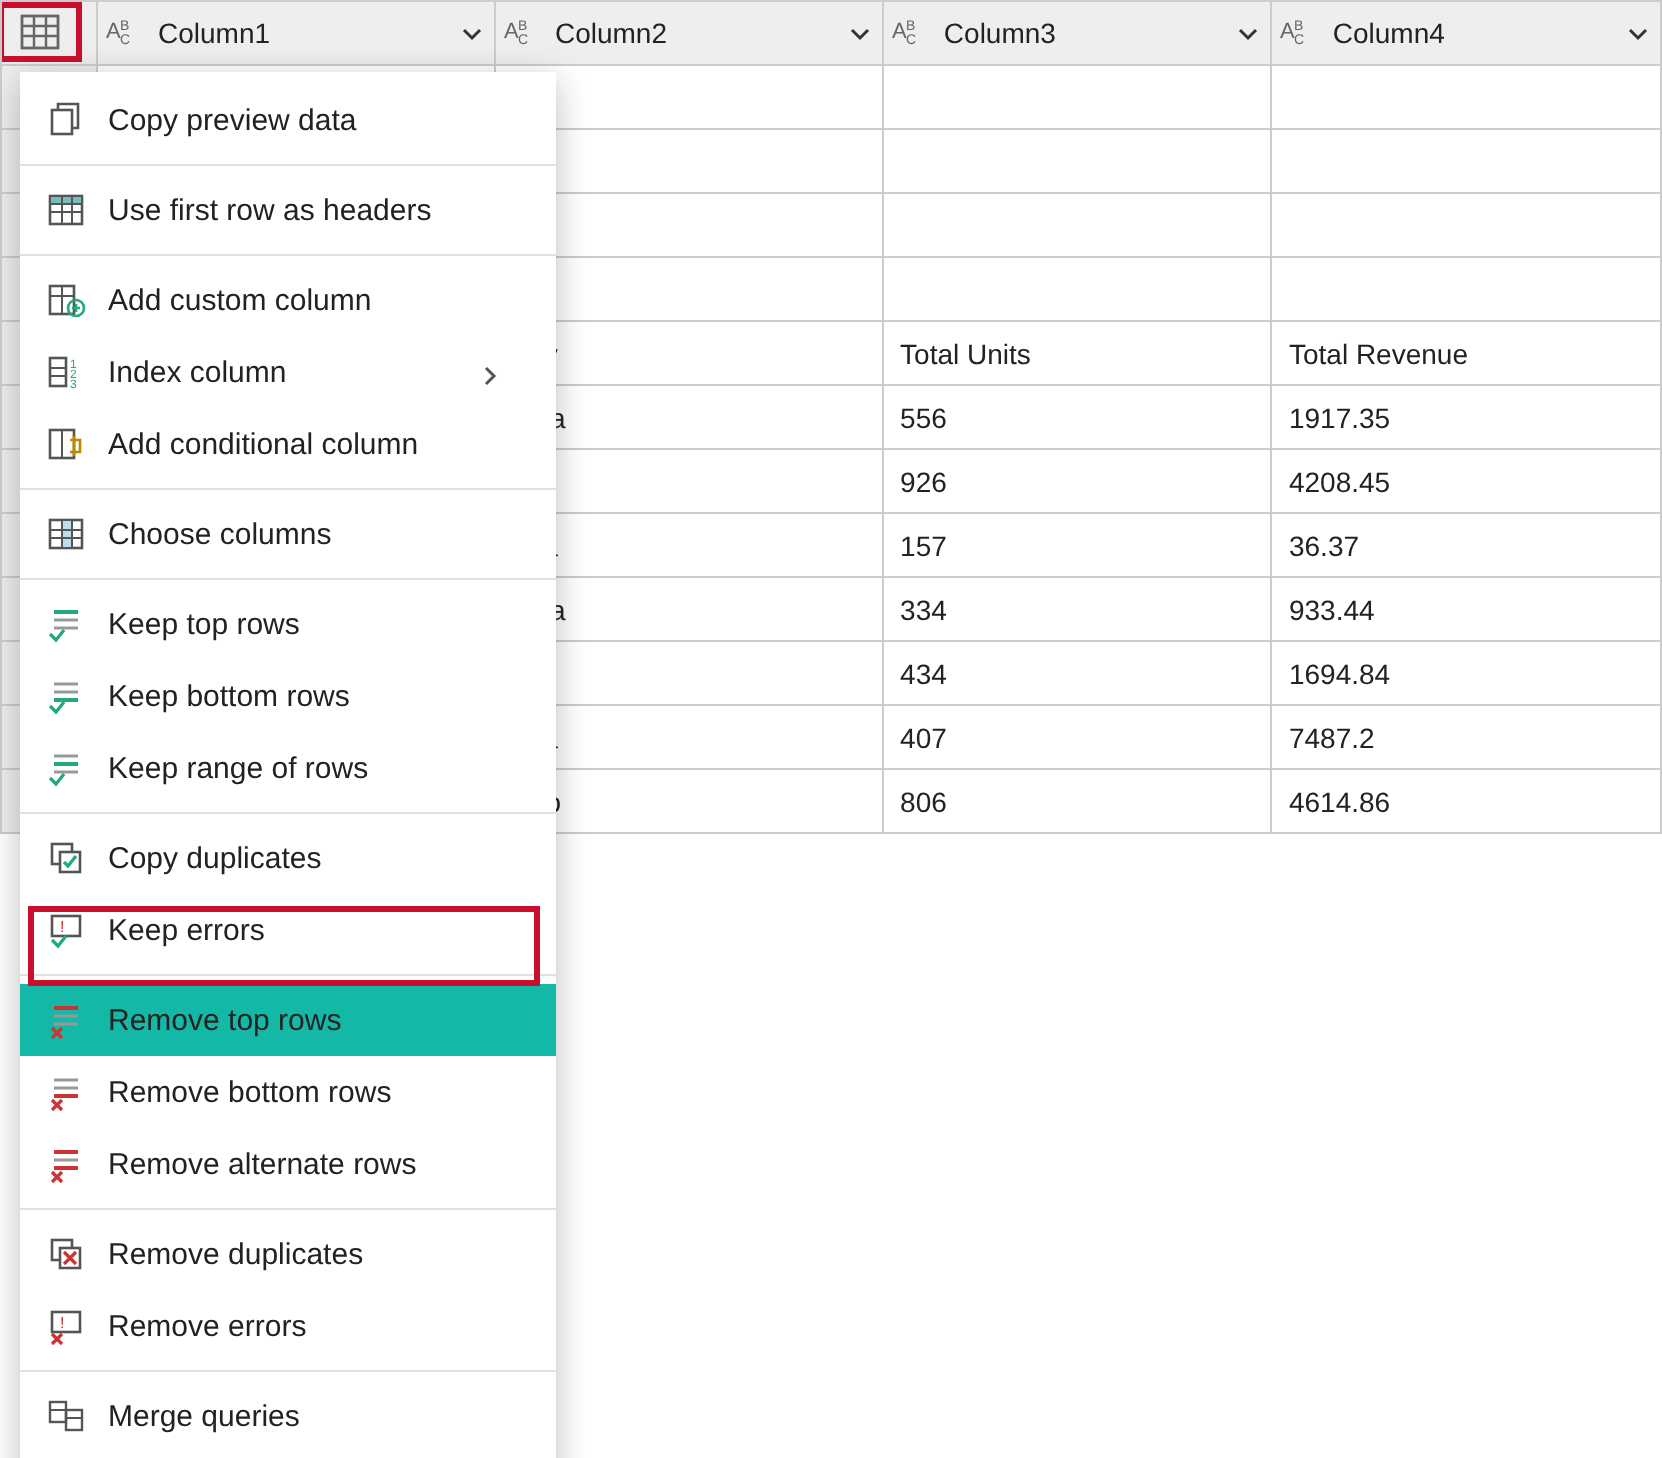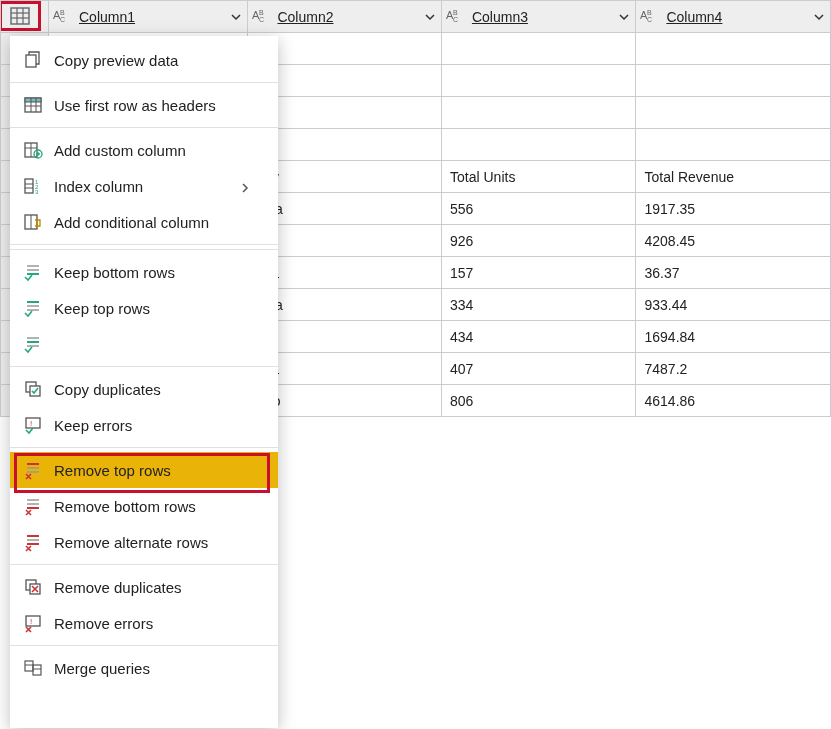--- a/index.html
+++ b/index.html
@@ -47,21 +47,21 @@
     width: 42px; height: 30px;
     display:flex;align-items:center;justify-content:center;
     border: 3px solid #c8102e;
     margin: -2px 0 0 -2px;
   }
   .corner-inner svg { display:block }
   .hdr-icon {
     display:inline-block; vertical-align: middle;
     margin-right: 4px;
   }
-  .hdr-label { vertical-align: middle; text-decoration: underline; }
+  .hdr-label { vertical-align: middle; }
   .hdr-dd {
     position:absolute; right:4px; top:50%; transform:translateY(-50%);
     width:14px;height:14px;
   }
   .context-menu {
     position: absolute;
     left: 10px; top: 36px;
     width: 268px;
     background: #fff;
     box-shadow: 0 4px 16px rgba(0,0,0,0.25);
@@ -90,21 +90,21 @@
   }
   .menu-highlight {
     position: absolute;
     left: 14px;
     width: 256px;
     height: 40px;
     border: 3px solid #c8102e;
     pointer-events: none;
     z-index: 11;
   }
-  .menu-item.hover { background: #eab308; }
+  .menu-item.hover { background: #14b8a6; }
 </style>
 </head>
 <body>
 
 <div class="table-wrap">
 <table>
   <colgroup>
     <col style="width:48px">
     <col style="width:198px">
     <col style="width:194px">
@@ -327,56 +327,68 @@
           <line x1="8" y1="3" x2="8" y2="17" stroke="#555"></line>
           <path d="M12 8 L17 8 L17 14 L12 14" fill="none" stroke="#b80" stroke-width="1.3"></path>
           <path d="M14 6 L14 16" stroke="#b80" stroke-width="1.3"></path>
         </svg>
     </span>
     <span class="mi-label">Add conditional column</span>
   </div>
 
   <div class="menu-sep"></div>
 
-
-  <div class="menu-sep"></div>
+  <div class="menu-item">
+    <span class="mi-icon">
+      <svg width="20" height="20" viewBox="0 0 20 20">
+          <rect x="2" y="3" width="16" height="14" fill="none" stroke="#555" stroke-width="1.3"></rect>
+          <rect x="8" y="3" width="5" height="14" fill="#bde" stroke="#555"></rect>
+          <line x1="2" y1="8" x2="18" y2="8" stroke="#555"></line>
+          <line x1="2" y1="12" x2="18" y2="12" stroke="#555"></line>
+        </svg>
+    </span>
+    <span class="mi-label">Choose columns</span>
+  </div>
+
+  <div class="menu-sep"></div>
+
+  <div class="menu-item">
+    <span class="mi-icon">
+      <svg width="20" height="20" viewBox="0 0 20 20">
+          <line x1="4" y1="4" x2="16" y2="4" stroke="#2a7" stroke-width="2"></line>
+          <line x1="4" y1="8" x2="16" y2="8" stroke="#999" stroke-width="1.5"></line>
+          <line x1="4" y1="12" x2="16" y2="12" stroke="#999" stroke-width="1.5"></line>
+          <path d="M2 15 L5 18 L9 13" fill="none" stroke="#2a7" stroke-width="1.6"></path>
+        </svg>
+    </span>
+    <span class="mi-label">Keep top rows</span>
+  </div>
 
   <div class="menu-item">
     <span class="mi-icon">
       <svg width="20" height="20" viewBox="0 0 20 20">
           <line x1="4" y1="4" x2="16" y2="4" stroke="#999" stroke-width="1.5"></line>
           <line x1="4" y1="8" x2="16" y2="8" stroke="#999" stroke-width="1.5"></line>
           <line x1="4" y1="12" x2="16" y2="12" stroke="#2a7" stroke-width="2"></line>
           <path d="M2 15 L5 18 L9 13" fill="none" stroke="#2a7" stroke-width="1.6"></path>
         </svg>
     </span>
     <span class="mi-label">Keep bottom rows</span>
   </div>
 
   <div class="menu-item">
     <span class="mi-icon">
       <svg width="20" height="20" viewBox="0 0 20 20">
-          <line x1="4" y1="4" x2="16" y2="4" stroke="#2a7" stroke-width="2"></line>
-          <line x1="4" y1="8" x2="16" y2="8" stroke="#999" stroke-width="1.5"></line>
-          <line x1="4" y1="12" x2="16" y2="12" stroke="#999" stroke-width="1.5"></line>
-          <path d="M2 15 L5 18 L9 13" fill="none" stroke="#2a7" stroke-width="1.6"></path>
-        </svg>
-    </span>
-    <span class="mi-label">Keep top rows</span>
-  </div>
-
-  <div class="menu-item">
-    <span class="mi-icon">
-      <svg width="20" height="20" viewBox="0 0 20 20">
           <line x1="4" y1="4" x2="16" y2="4" stroke="#999" stroke-width="1.5"></line>
           <line x1="4" y1="8" x2="16" y2="8" stroke="#2a7" stroke-width="2"></line>
           <line x1="4" y1="12" x2="16" y2="12" stroke="#999" stroke-width="1.5"></line>
           <path d="M2 15 L5 18 L9 13" fill="none" stroke="#2a7" stroke-width="1.6"></path>
         </svg>
     </span>
+    <span class="mi-label">Keep range of rows</span>
   </div>
 
   <div class="menu-sep"></div>
 
   <div class="menu-item">
     <span class="mi-icon">
       <svg width="20" height="20" viewBox="0 0 20 20">
           <rect x="3" y="3" width="10" height="10" fill="none" stroke="#555" stroke-width="1.3"></rect>
           <rect x="7" y="7" width="10" height="10" fill="#fff" stroke="#555" stroke-width="1.3"></rect>
           <path d="M9 12 L11 14 L15 9" fill="none" stroke="#2a7" stroke-width="1.6"></path>

